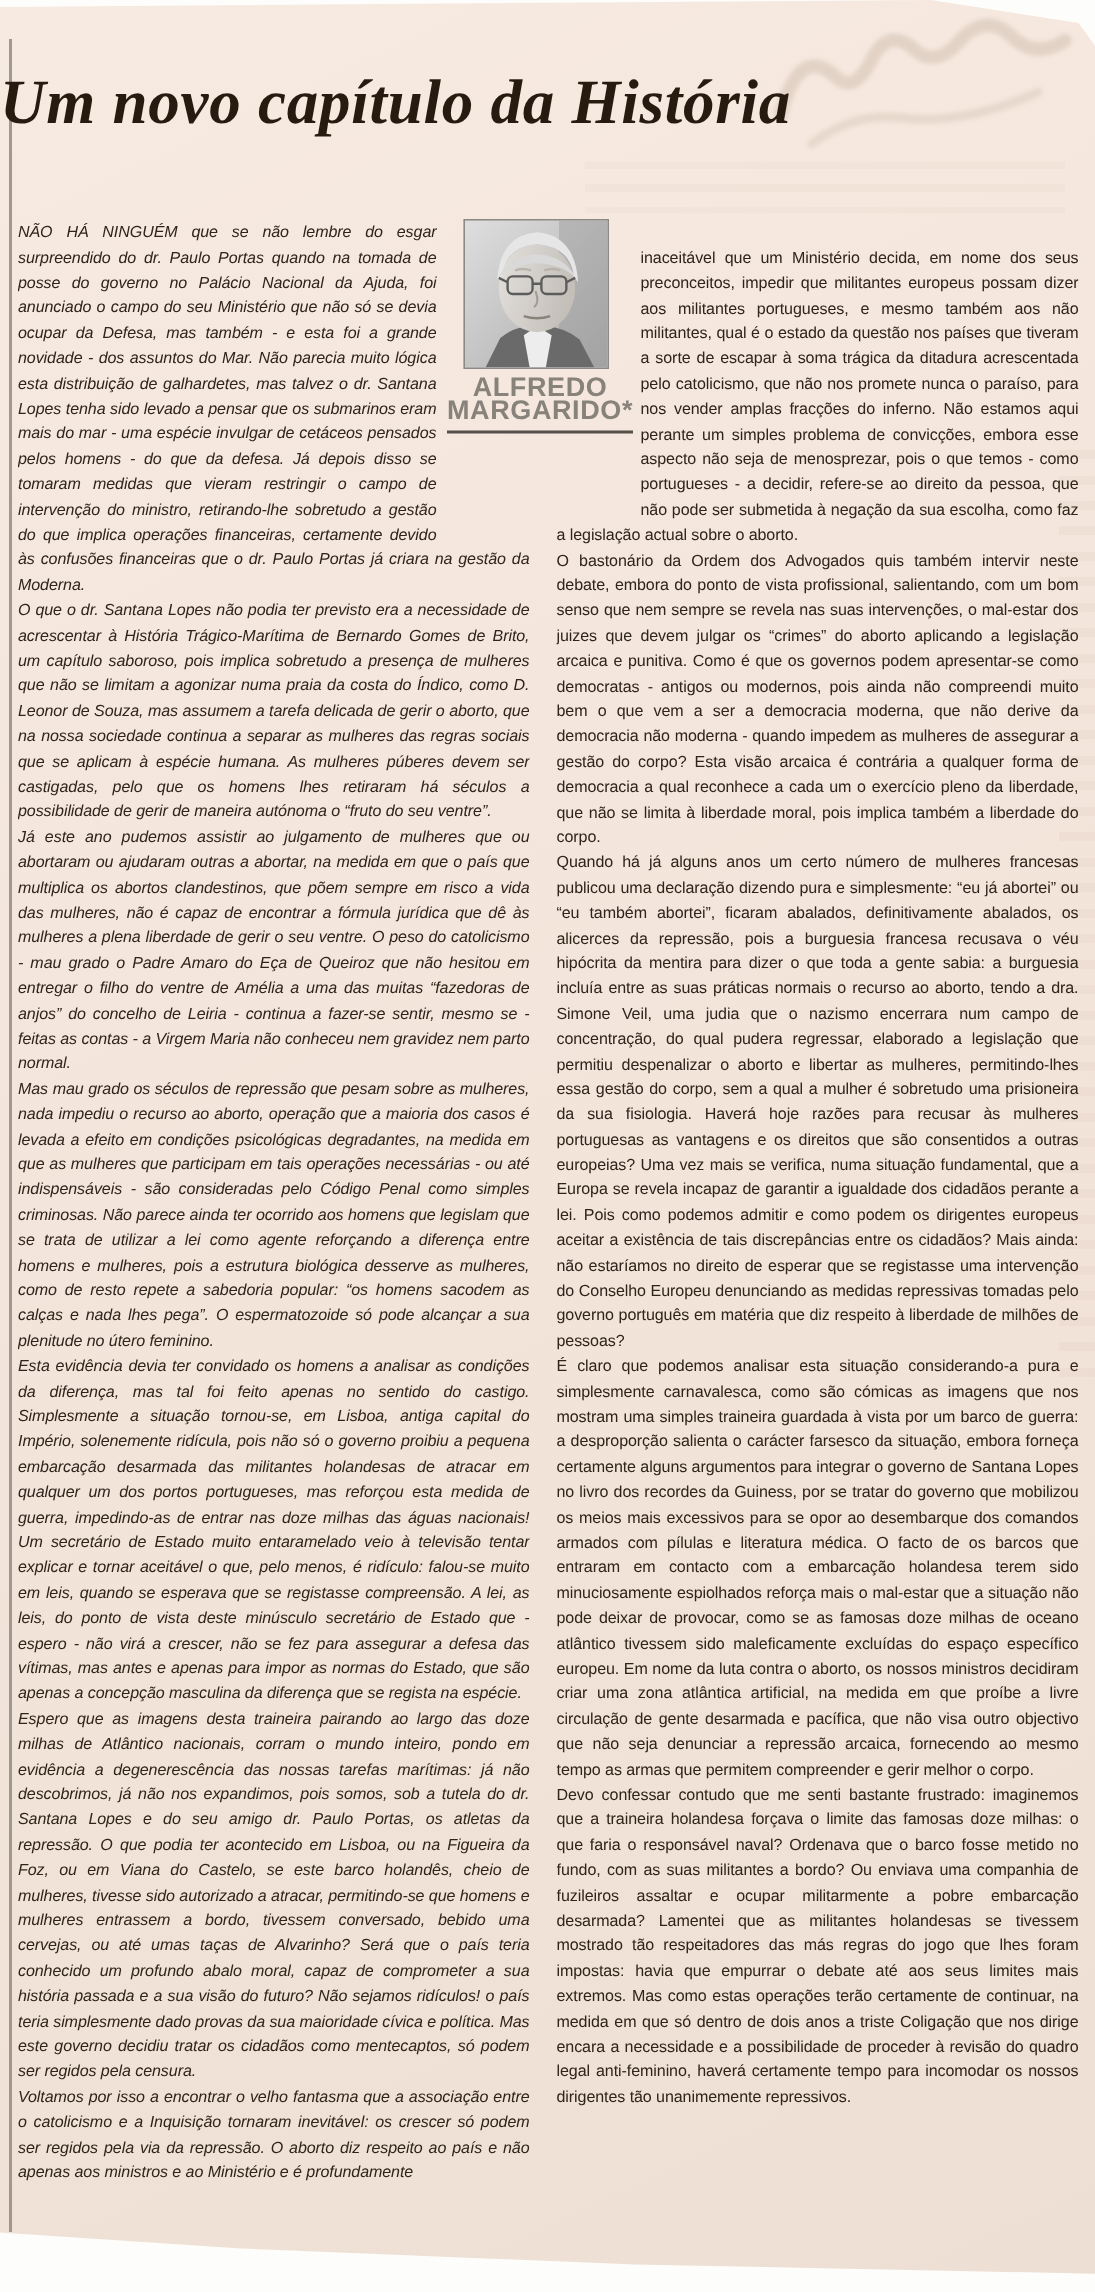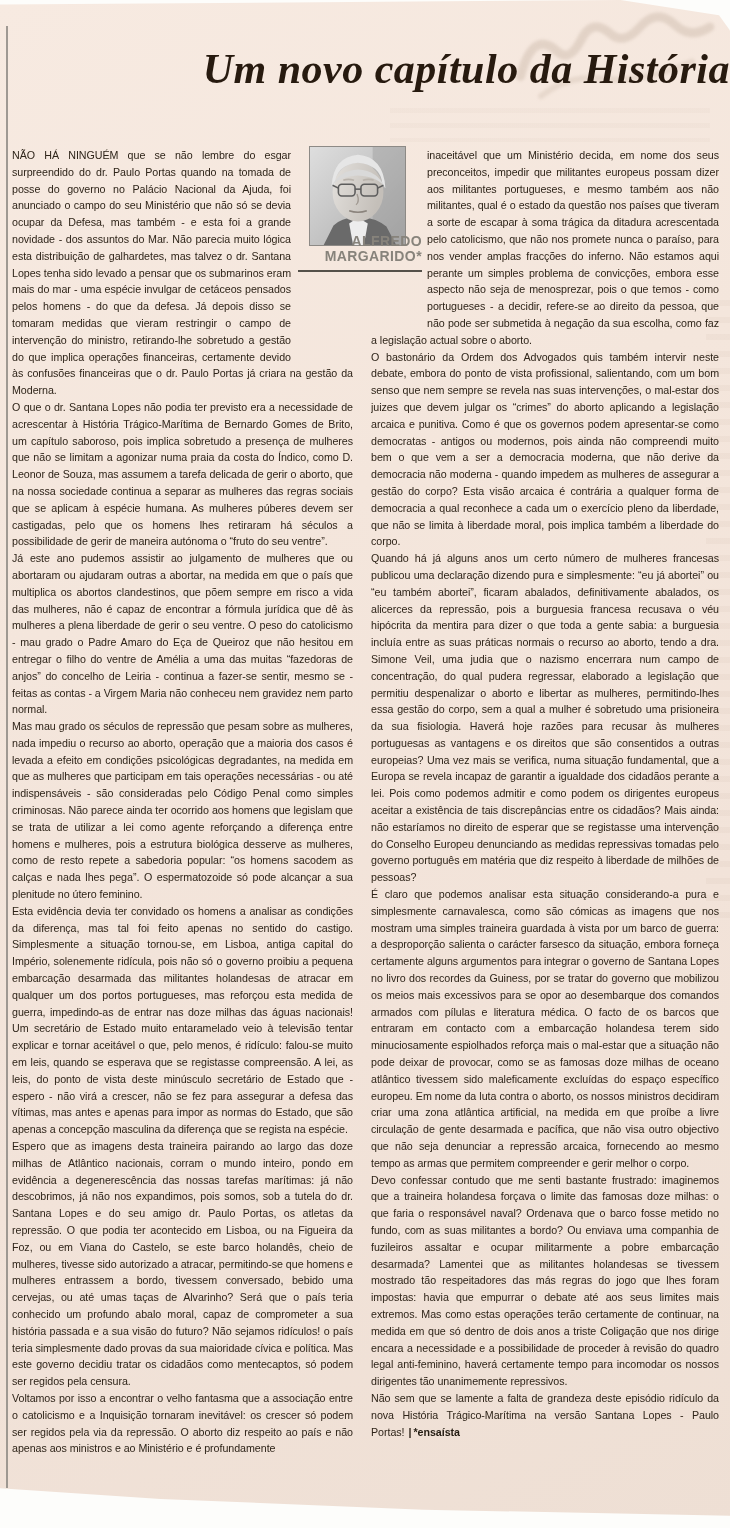--- a/index.html
+++ b/index.html
@@ -28,50 +28,50 @@
     pointer-events:none;
   }
   .ghost-band{
     position:absolute;left:390px;top:108px;width:320px;height:34px;opacity:.5;
     background:repeating-linear-gradient(180deg,rgba(150,122,100,.08) 0 5px,rgba(0,0,0,0) 5px 15px);
     pointer-events:none;
   }
   
   .headline{
     position:absolute;top:46px;left:0;width:730px;margin:0;
-    text-align:right;
+    text-align:left;
     font-family:"Liberation Serif",serif;font-style:italic;font-weight:700;
     font-size:42px;line-height:46px;letter-spacing:.5px;color:#271a0f;
   }
   
   .body-wrap{
     position:absolute;top:147px;left:12px;width:707px;
     display:flex;gap:18px;
   }
   .col{height:1362px;overflow:hidden;}
-  .col-left{width:341px;}
-  .col-right{width:348px;}
+  .col-left{width:341px;font-style:italic;}
+  .col-right{width:348px;margin-top:17px;}
   .para,.closing-para{
     margin:0;font-size:10.7px;line-height:16.8px;color:#2e2419;
     text-align:justify;letter-spacing:-0.05px;
     hyphens:auto;-webkit-hyphens:auto;
   }
   .closing-para .footnote{font-weight:700;color:#241c12;}
   .closing-para .sep{padding:0 2px 0 4px;font-weight:700;}
   .spacer-l{float:right;width:56px;height:213px;margin-left:6px;}
   .spacer-r{float:left;width:50px;height:173px;margin-right:6px;}
   
   .photo{
     position:absolute;left:309px;top:146px;width:97px;height:100px;margin:0;
     border:1px solid #8d8a86;box-sizing:border-box;background:#c9c9c9;overflow:hidden;
   }
   .photo svg{display:block;width:100%;height:100%;}
   .caption{
-    position:absolute;left:298px;top:234px;width:124px;
-    text-align:right;font-size:14px;font-weight:700;line-height:15px;
+    position:absolute;left:298px;top:251px;width:124px;
+    text-align:center;font-size:18px;font-weight:700;line-height:15px;
     color:#87837b;letter-spacing:.4px;
     padding-bottom:6px;border-bottom:2px solid #55514a;
   }
 </style>
 </head>
 <body>
 
 <div class="paper"></div>
 
 <svg class="ghost-script" viewBox="0 0 230 96">
@@ -100,21 +100,20 @@
   </div>
   <div class="col col-right">
     <div class="spacer-r"></div>
     <div>
         <p class="para">inaceitável que um Ministério decida, em nome dos seus preconceitos, impedir que militantes europeus possam dizer aos militantes portugueses, e mesmo também aos não militantes, qual é o estado da questão nos países que tiveram a sorte de escapar à soma trágica da ditadura acrescentada pelo catolicismo, que não nos promete nunca o paraíso, para nos vender amplas fracções do inferno. Não estamos aqui perante um simples problema de convicções, embora esse aspecto não seja de menosprezar, pois o que temos - como portugueses - a decidir, refere-se ao direito da pessoa, que não pode ser submetida à negação da sua escolha, como faz a legislação actual sobre o aborto.</p>
         <p class="para">O bastonário da Ordem dos Advogados quis também intervir neste debate, embora do ponto de vista profissional, salientando, com um bom senso que nem sempre se revela nas suas intervenções, o mal-estar dos juizes que devem julgar os “crimes” do aborto aplicando a legislação arcaica e punitiva. Como é que os governos podem apresentar-se como democratas - antigos ou modernos, pois ainda não compreendi muito bem o que vem a ser a democracia moderna, que não derive da democracia não moderna - quando impedem as mulheres de assegurar a gestão do corpo? Esta visão arcaica é contrária a qualquer forma de democracia a qual reconhece a cada um o exercício pleno da liberdade, que não se limita à liberdade moral, pois implica também a liberdade do corpo.</p>
         <p class="para">Quando há já alguns anos um certo número de mulheres francesas publicou uma declaração dizendo pura e simplesmente: “eu já abortei” ou “eu também abortei”, ficaram abalados, definitivamente abalados, os alicerces da repressão, pois a burguesia francesa recusava o véu hipócrita da mentira para dizer o que toda a gente sabia: a burguesia incluía entre as suas práticas normais o recurso ao aborto, tendo a dra. Simone Veil, uma judia que o nazismo encerrara num campo de concentração, do qual pudera regressar, elaborado a legislação que permitiu despenalizar o aborto e libertar as mulheres, permitindo-lhes essa gestão do corpo, sem a qual a mulher é sobretudo uma prisioneira da sua fisiologia. Haverá hoje razões para recusar às mulheres portuguesas as vantagens e os direitos que são consentidos a outras europeias? Uma vez mais se verifica, numa situação fundamental, que a Europa se revela incapaz de garantir a igualdade dos cidadãos perante a lei. Pois como podemos admitir e como podem os dirigentes europeus aceitar a existência de tais discrepâncias entre os cidadãos? Mais ainda: não estaríamos no direito de esperar que se registasse uma intervenção do Conselho Europeu denunciando as medidas repressivas tomadas pelo governo português em matéria que diz respeito à liberdade de milhões de pessoas?</p>
         <p class="para">É claro que podemos analisar esta situação considerando-a pura e simplesmente carnavalesca, como são cómicas as imagens que nos mostram uma simples traineira guardada à vista por um barco de guerra: a desproporção salienta o carácter farsesco da situação, embora forneça certamente alguns argumentos para integrar o governo de Santana Lopes no livro dos recordes da Guiness, por se tratar do governo que mobilizou os meios mais excessivos para se opor ao desembarque dos comandos armados com pílulas e literatura médica. O facto de os barcos que entraram em contacto com a embarcação holandesa terem sido minuciosamente espiolhados reforça mais o mal-estar que a situação não pode deixar de provocar, como se as famosas doze milhas de oceano atlântico tivessem sido maleficamente excluídas do espaço específico europeu. Em nome da luta contra o aborto, os nossos ministros decidiram criar uma zona atlântica artificial, na medida em que proíbe a livre circulação de gente desarmada e pacífica, que não visa outro objectivo que não seja denunciar a repressão arcaica, fornecendo ao mesmo tempo as armas que permitem compreender e gerir melhor o corpo.</p>
         <p class="para">Devo confessar contudo que me senti bastante frustrado: imaginemos que a traineira holandesa forçava o limite das famosas doze milhas: o que faria o responsável naval? Ordenava que o barco fosse metido no fundo, com as suas militantes a bordo? Ou enviava uma companhia de fuzileiros assaltar e ocupar militarmente a pobre embarcação desarmada? Lamentei que as militantes holandesas se tivessem mostrado tão respeitadores das más regras do jogo que lhes foram impostas: havia que empurrar o debate até aos seus limites mais extremos. Mas como estas operações terão certamente de continuar, na medida em que só dentro de dois anos a triste Coligação que nos dirige encara a necessidade e a possibilidade de proceder à revisão do quadro legal anti-feminino, haverá certamente tempo para incomodar os nossos dirigentes tão unanimemente repressivos.</p>
       </div>
-    <p class="closing-para"><span>Não sem que se lamente a falta de grandeza deste episódio ridículo da nova História Trágico-Marítima na versão Santana Lopes - Paulo Portas!</span><span class="sep">|</span><span class="footnote">*ensaísta</span></p>
   </div>
 </div>
 
 <figure class="photo">
   <svg viewBox="0 0 97 100" preserveAspectRatio="none">
     <defs>
       <linearGradient id="bgG" x1="0" y1="0" x2="1" y2="1">
         <stop offset="0" stop-color="#dedede"></stop>
         <stop offset="0.55" stop-color="#c2c2c2"></stop>
         <stop offset="1" stop-color="#a8a8a8"></stop>

